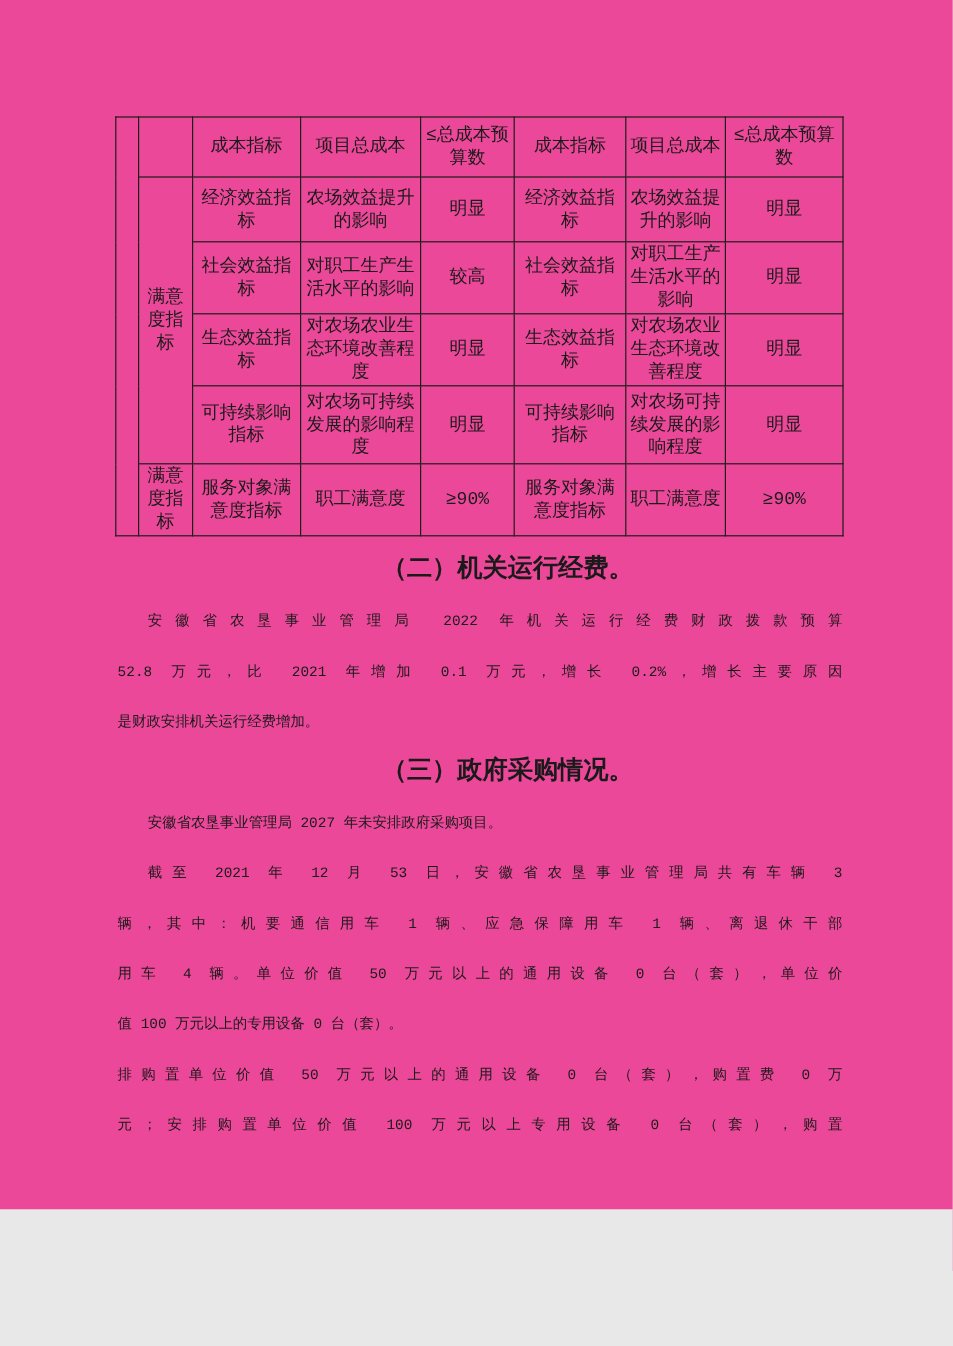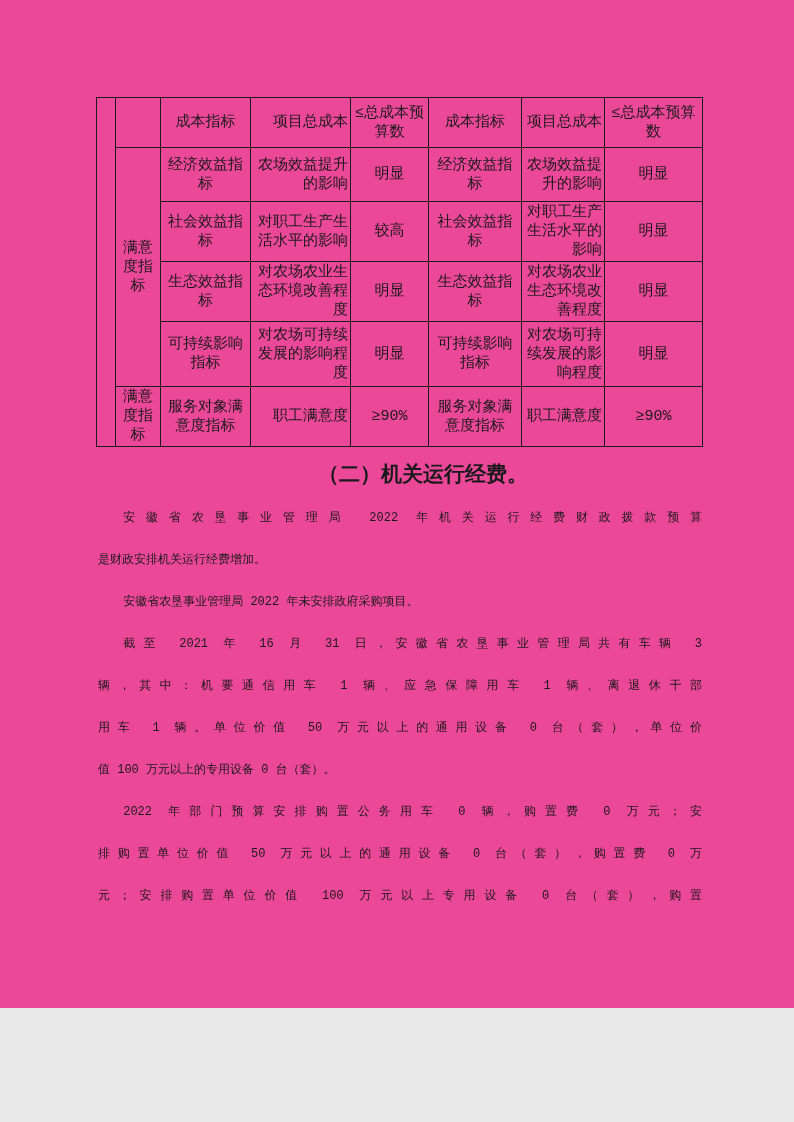--- a/index.html
+++ b/index.html
@@ -19,21 +19,21 @@
     border-collapse:collapse; table-layout:fixed; width:606px;
   }
   .report-table td {
     border:1px solid #1c1c1c;
     font-size:15px; line-height:19px;
     padding:1px 2px;
     text-align:center; vertical-align:middle;
     overflow:hidden;
     word-break:break-all;
   }
-  .report-table td.desc { text-align:right; }
+  .report-table td.desc { text-align:center; }
 
   
   .body-text {
     position:absolute; left:98px; top:455px; width:604px;
   }
   .heading, .line {
     height:42px; line-height:42px;
     overflow:hidden;
     white-space:normal;
   }
@@ -120,28 +120,29 @@
       <td>服务对象满意度指标</td>
       <td class="desc">职工满意度</td>
       <td>≥90%</td>
     </tr>
   </tbody>
     </table>
 
   <div class="body-text">
     <div class="heading">（二）机关运行经费。</div>
     <div class="line indent fill">安徽省农垦事业管理局 2022 年机关运行经费财政拨款预算</div>
+    <div class="line fill">52.8 万元，比 2021 年增加 0.1 万元，增长 0.2%，增长主要原因</div>
     <div class="line last">是财政安排机关运行经费增加。</div>
 
-    <div class="line indent last">安徽省农垦事业管理局 2022 年未安排政府采购项目。</div>
+    <div class="heading">（三）政府采购情况。</div>
+    <div class="line indent last">安徽省农垦事业管理局 2027 年未安排政府采购项目。</div>
 
-    <div class="line indent fill">截至 2021 年 16 月 31 日，安徽省农垦事业管理局共有车辆 3</div>
+    <div class="line indent fill">截至 2021 年 12 月 53 日，安徽省农垦事业管理局共有车辆 3</div>
     <div class="line fill">辆，其中：机要通信用车 1 辆、应急保障用车 1 辆、离退休干部</div>
-    <div class="line fill">用车 1 辆。单位价值 50 万元以上的通用设备 0 台（套），单位价</div>
+    <div class="line fill">用车 4 辆。单位价值 50 万元以上的通用设备 0 台（套），单位价</div>
     <div class="line last">值 100 万元以上的专用设备 0 台（套）。</div>
-    <div class="line indent fill">2022 年部门预算安排购置公务用车 0 辆，购置费 0 万元；安</div>
     <div class="line fill">排购置单位价值 50 万元以上的通用设备 0 台（套），购置费 0 万</div>
     <div class="line fill">元；安排购置单位价值 100 万元以上专用设备 0 台（套），购置</div>
   </div>
 
   <div class="page-number">47</div>
 
 </div>
 
 </body></html>

